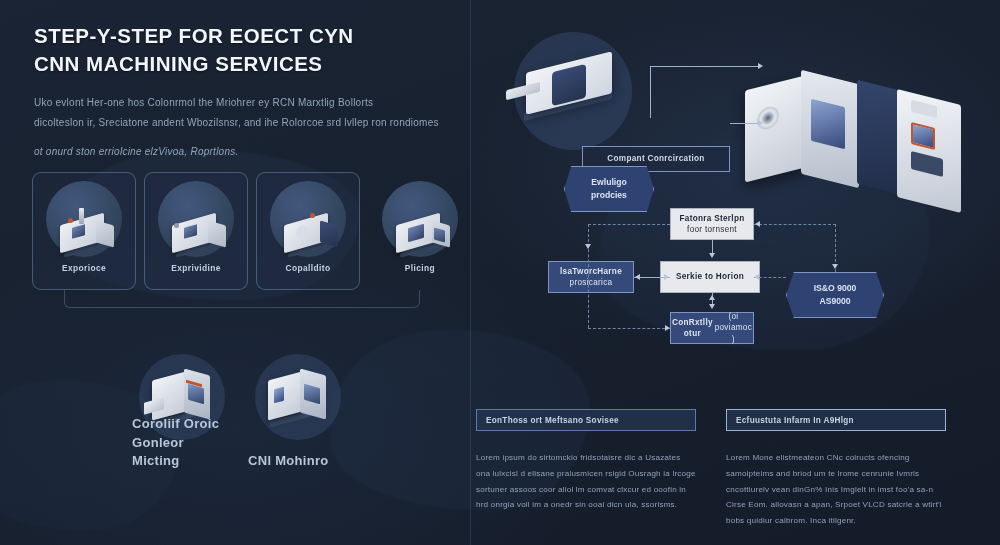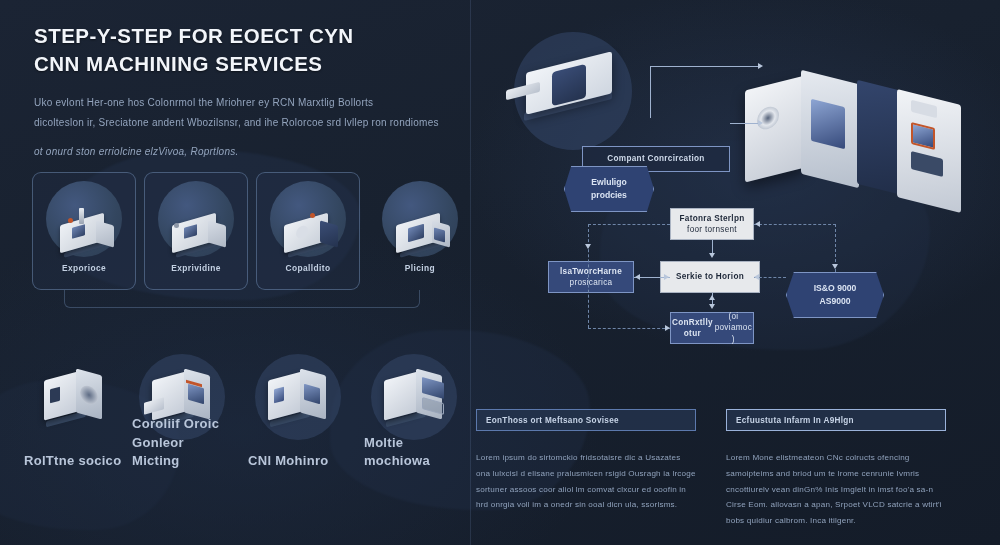--- a/index.html
+++ b/index.html
@@ -217,30 +217,20 @@
       </div>
       <div class="clabel">Plicing</div>
     </div>
 
     <div class="connector"></div>
   </div>
 
 
   <div class="mrow">
 
-    <div class="mcell" style="left:0;">
-      <div class="miso">
-        <i class="mF"></i>
-          <i class="mA"></i>
-          <i class="mB"></i>
-          <i class="mS" style="border-radius:50%;width:18px;height:18px;background:radial-gradient(circle,#5d6b84,#e7ebf1);"></i>
-          <i class="mP"></i>
-      </div>
-      <div class="mlabel">RolTtne socico</div>
-    </div>
 
     <div class="mcell" style="left:108px;">
       <div class="halo"></div>
       <div class="miso">
         <i class="mF"></i>
           <i class="mA"></i>
           <i class="mB"></i>
           <i class="mS"></i>
           <i class="mO"></i>
         <i class="mP" style="left:2px;top:34px;width:20px;height:12px;background:linear-gradient(150deg,#eef1f5,#b8c0cd);"></i>
@@ -254,31 +244,20 @@
       <div class="miso">
         <i class="mF"></i>
           <i class="mA"></i>
           <i class="mB"></i>
           <i class="mS"></i>
         <i class="mP" style="background:linear-gradient(150deg,#93a9d4,#35497a);"></i>
       </div>
       <div class="mlabel">CNl Mohinro</div>
     </div>
 
-    <div class="mcell" style="left:340px;">
-      <div class="halo"></div>
-      <div class="miso">
-        <i class="mF"></i>
-          <i class="mA"></i>
-          <i class="mB"></i>
-        <i class="mS" style="left:48px;top:14px;width:22px;height:16px;"></i>
-        <i class="kp" style="left:48px;top:34px;width:22px;height:12px;background:#40527140;border:1px solid #9aa6bb;transform:skewY(15deg);"></i>
-      </div>
-      <div class="mlabel">Moltie mochiowa</div>
-    </div>
   </div>
 
   <div class="ctm">
     <div class="halo2"></div>
     <div class="ctD"></div>
       <div class="ctA"></div>
       <div class="ctB"></div>
       <div class="ctC"></div>
   </div>
 

